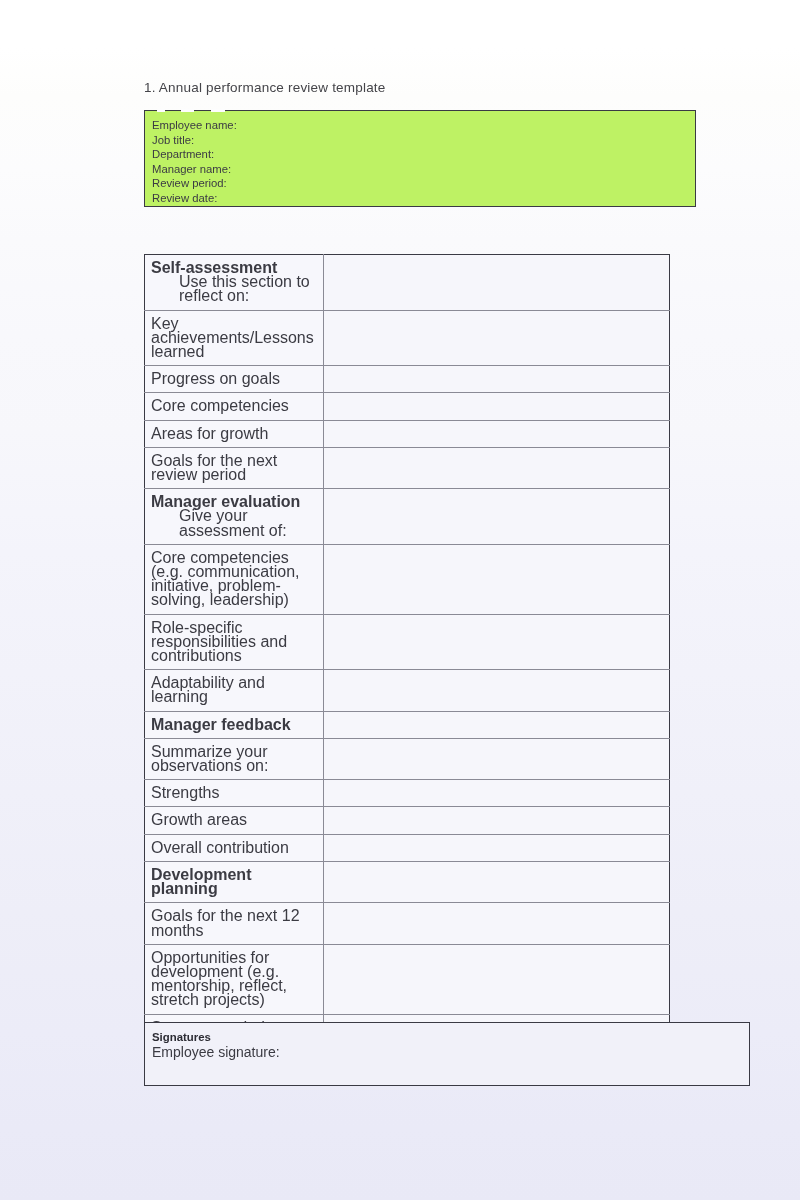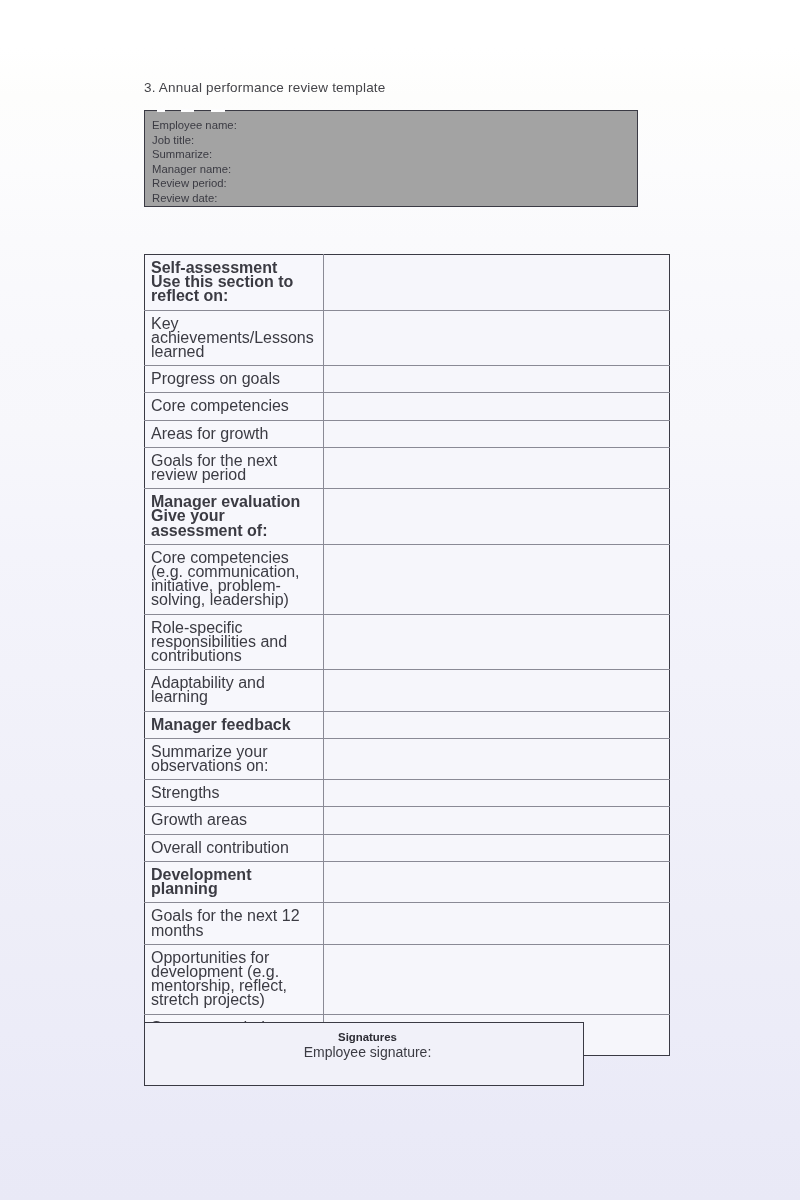--- a/index.html
+++ b/index.html
@@ -47,23 +47,23 @@
     color: #444449;
     letter-spacing: 0.2px;
     white-space: nowrap;
   }
 
   
   .info-box {
     position: absolute;
     left: 144px;
     top: 110px;
-    width: 494px;
+    width: 552px;
     height: 97px;
-    background: #a3a3a3;
+    background: #bef264;
     border: 1.3px solid #3a3a44;
     box-sizing: border-box;
     padding: 7px 0 0 7px;
   }
   
   .info-box .gap {
     position: absolute;
     top: -2px;
     height: 3px;
     background: #fdfdfe;
@@ -106,22 +106,23 @@
     background: #f6f6fb;
   }
   
   .main-table tr.section-head td {
     border-top: 1.6px solid #26262e;
   }
   .main-table tr.section-head td.label-col {
     font-weight: bold;
   }
   .main-table tr.section-head .sub {
-    font-weight: bold;
+    font-weight: normal;
     display: block;
+    margin-left: 28px;
   }
   .main-table tr.first-row td {
     border-top: 1.4px solid #3a3a44;
   }
   .main-table tr.last-row td {
     border-bottom: 1.5px solid #3a3a44;
   }
   .main-table td.label-col {
     border-left: 1.4px solid #3a3a44;
   }
@@ -129,55 +130,54 @@
     border-right: 1.4px solid #3a3a44;
   }
 
   .rowtext { display: block; }
 
   
   .sig-box {
     position: absolute;
     left: 144px;
     top: 1022px;
-    width: 440px;
+    width: 606px;
     height: 64px;
     background: #f1f1f9;
     border: 1.4px solid #3a3a44;
     box-sizing: border-box;
     padding: 7px 0 0 7px;
-    text-align: center;
   }
   .sig-title {
     font-size: 11.4px;
     font-weight: bold;
     color: #2c2c34;
     line-height: 15px;
   }
   .sig-line {
     font-size: 14px;
     color: #3b3b43;
     line-height: 14.6px;
     white-space: nowrap;
   }
 </style>
 </head>
 <body>
 
 <div class="page">
 
-  <div class="doc-title">3. Annual performance review template</div>
+  <div class="doc-title">1. Annual performance review template</div>
 
   <div class="info-box">
     <div class="gap g1"></div>
     <div class="gap g2"></div>
     <div class="gap g3"></div>
     <div class="info-line">Employee name:</div>
     <div class="info-line">Job title:</div>
-    <div class="info-line">Summarize:</div>
+    <div class="info-line">Department:</div>
     <div class="info-line">Manager name:</div>
     <div class="info-line">Review period:</div>
     <div class="info-line">Review date:</div>
   </div>
 
   <table class="main-table">
     <tbody id="table-body">
         <tr class="section-head first-row">
           <td class="label-col">
             <span class="rowtext">Self-assessment</span>

